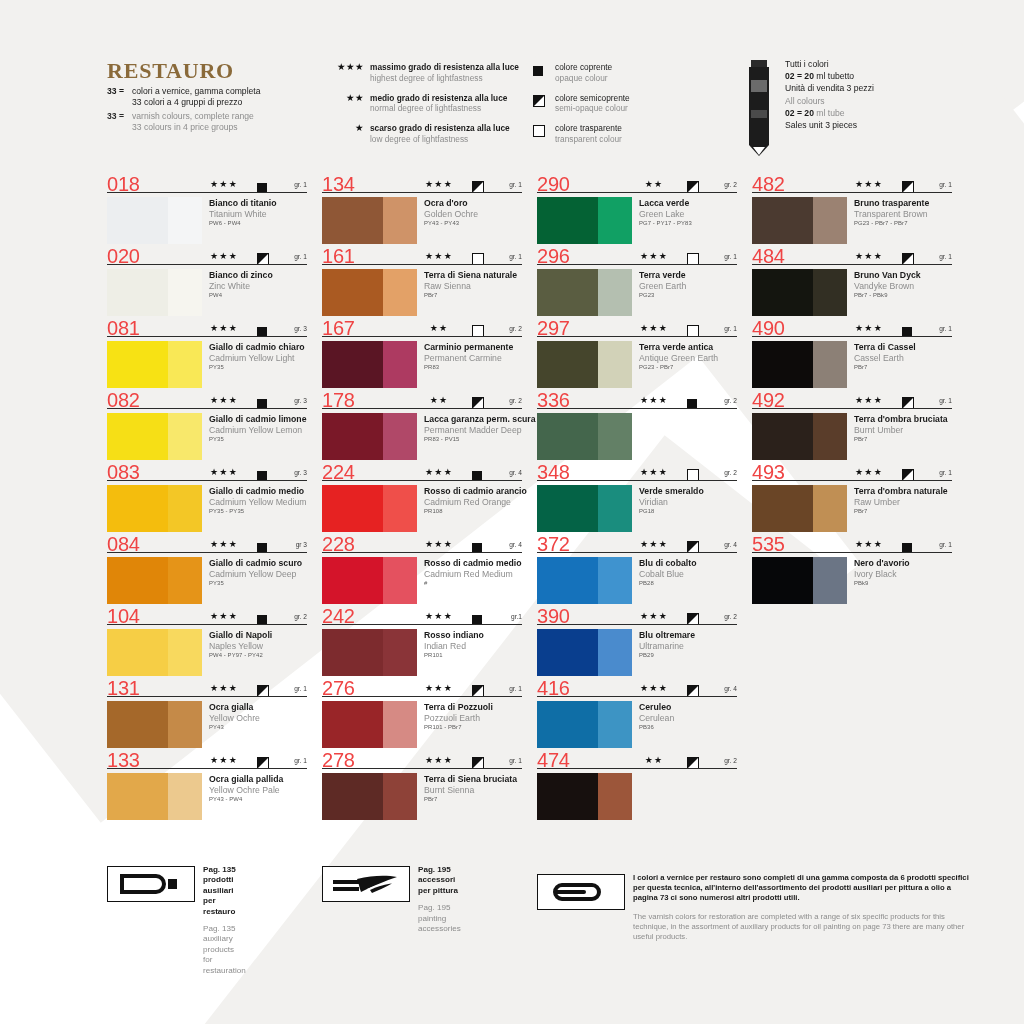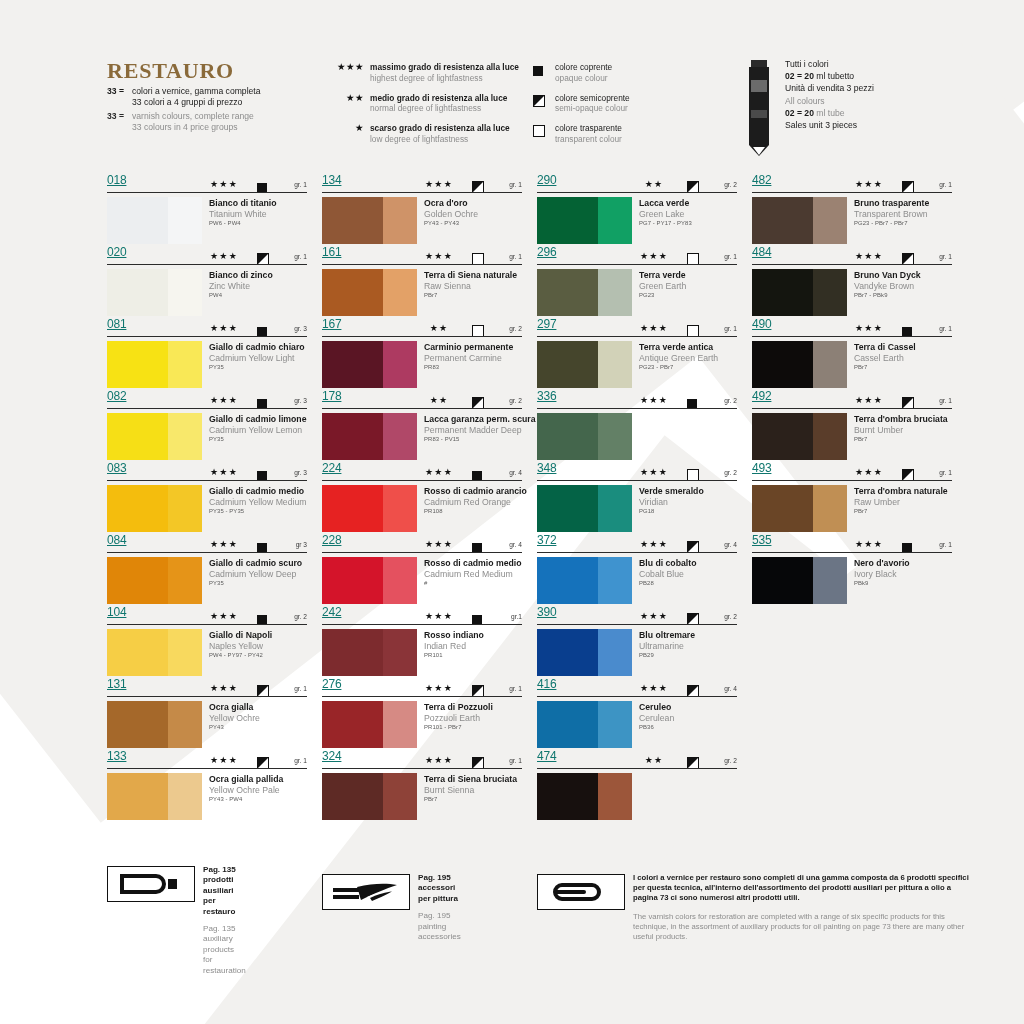--- a/index.html
+++ b/index.html
@@ -66,41 +66,41 @@
   .tube-leg .tx .b{font-weight:bold;}
   .tube-leg .tx .grey{color:#8d8d8d;}
 
   
   .grid{position:absolute;left:0;top:176px;width:1024px;}
   .col{position:absolute;top:0;width:200px;}
   .c1{left:107px;} .c2{left:322px;} .c3{left:537px;} .c4{left:752px;}
 
   .entry{position:relative;margin-bottom:4px;}
   .e-head{position:relative;height:18px;}
-  .e-code{position:absolute;left:0;top:-3px;font-size:12px;font-weight:400;letter-spacing:-.2px;color:#0f766e;
-     font-family:"Liberation Sans", sans-serif;text-decoration:underline;}
+  .e-code{position:absolute;left:0;top:-3px;font-size:20px;font-weight:400;letter-spacing:-.2px;color:#ef4444;
+     font-family:"Liberation Sans", sans-serif;}
   .e-stars{position:absolute;left:95px;top:3px;font-size:9px;letter-spacing:1.3px;color:#111;width:44px;text-align:center;}
   .e-op{position:absolute;left:150px;top:3px;}
   .e-gr{position:absolute;right:0;top:5px;font-size:6.6px;color:#3a3a3a;}
   .e-rule{position:absolute;left:0;right:0;top:16px;height:1.1px;background:#2b2b2b;}
 
   .e-body{display:flex;padding-top:3px;}
   .swatch{width:95px;height:47px;flex:none;position:relative;overflow:hidden;}
   .swatch .mass{position:absolute;left:0;top:0;bottom:0;width:61px;}
   .swatch .tint{position:absolute;right:0;top:0;bottom:0;left:61px;}
   .names{padding-left:7px;padding-top:1px;}
   .n-it{font-size:8.7px;font-weight:bold;line-height:10.6px;color:#1a1a1a;white-space:nowrap;}
   .n-en{font-size:8.7px;line-height:10.8px;color:#8d8d8d;white-space:nowrap;}
   .n-pg{font-size:5.9px;line-height:9px;color:#5b5b5b;letter-spacing:.1px;white-space:nowrap;}
 
   
   .footer{position:absolute;left:0;top:862px;width:1024px;}
   .fbox{position:absolute;}
   .fb1{left:107px;top:4px;}
-  .fb2{left:322px;top:12px;}
+  .fb2{left:322px;top:4px;}
   .fb3{left:537px;top:4px;margin-top:8px;}
   .ficon{width:86px;height:34px;border:1.5px solid #111;background:#fff;display:flex;align-items:center;justify-content:center;}
   .ftx{position:absolute;left:96px;top:-1px;font-size:8.1px;line-height:10.4px;}
   .ftx .it{font-weight:bold;color:#1a1a1a;}
   .ftx .en{color:#8d8d8d;margin-top:7px;}
   .fb3 .ftx{left:96px;width:340px;}
   .fb3 .ftx .it{font-weight:bold;font-size:7.7px;line-height:9.9px;}
   .fb3 .ftx .en{font-size:7.7px;line-height:9.9px;margin-top:9px;}
 </style>
 </head>
@@ -543,21 +543,21 @@
             </div>
             <div class="names">
               <div class="n-it">Terra di Pozzuoli</div>
               <div class="n-en">Pozzuoli Earth</div>
               <div class="n-pg">PR101 - PBr7</div>
             </div>
           </div>
         </div>
         <div class="entry">
           <div class="e-head">
-            <div class="e-code">324</div>
+            <div class="e-code">278</div>
             <div class="e-stars">★★★</div>
             <div class="e-op"><span class="sq sq-semi"></span></div>
             <div class="e-gr">gr. 1</div>
             <div class="e-rule"></div>
           </div>
           <div class="e-body">
             <div class="swatch">
               <div class="mass" style="background:#5e2a25"></div>
               <div class="tint" style="background:#8e4238"></div>
             </div>

